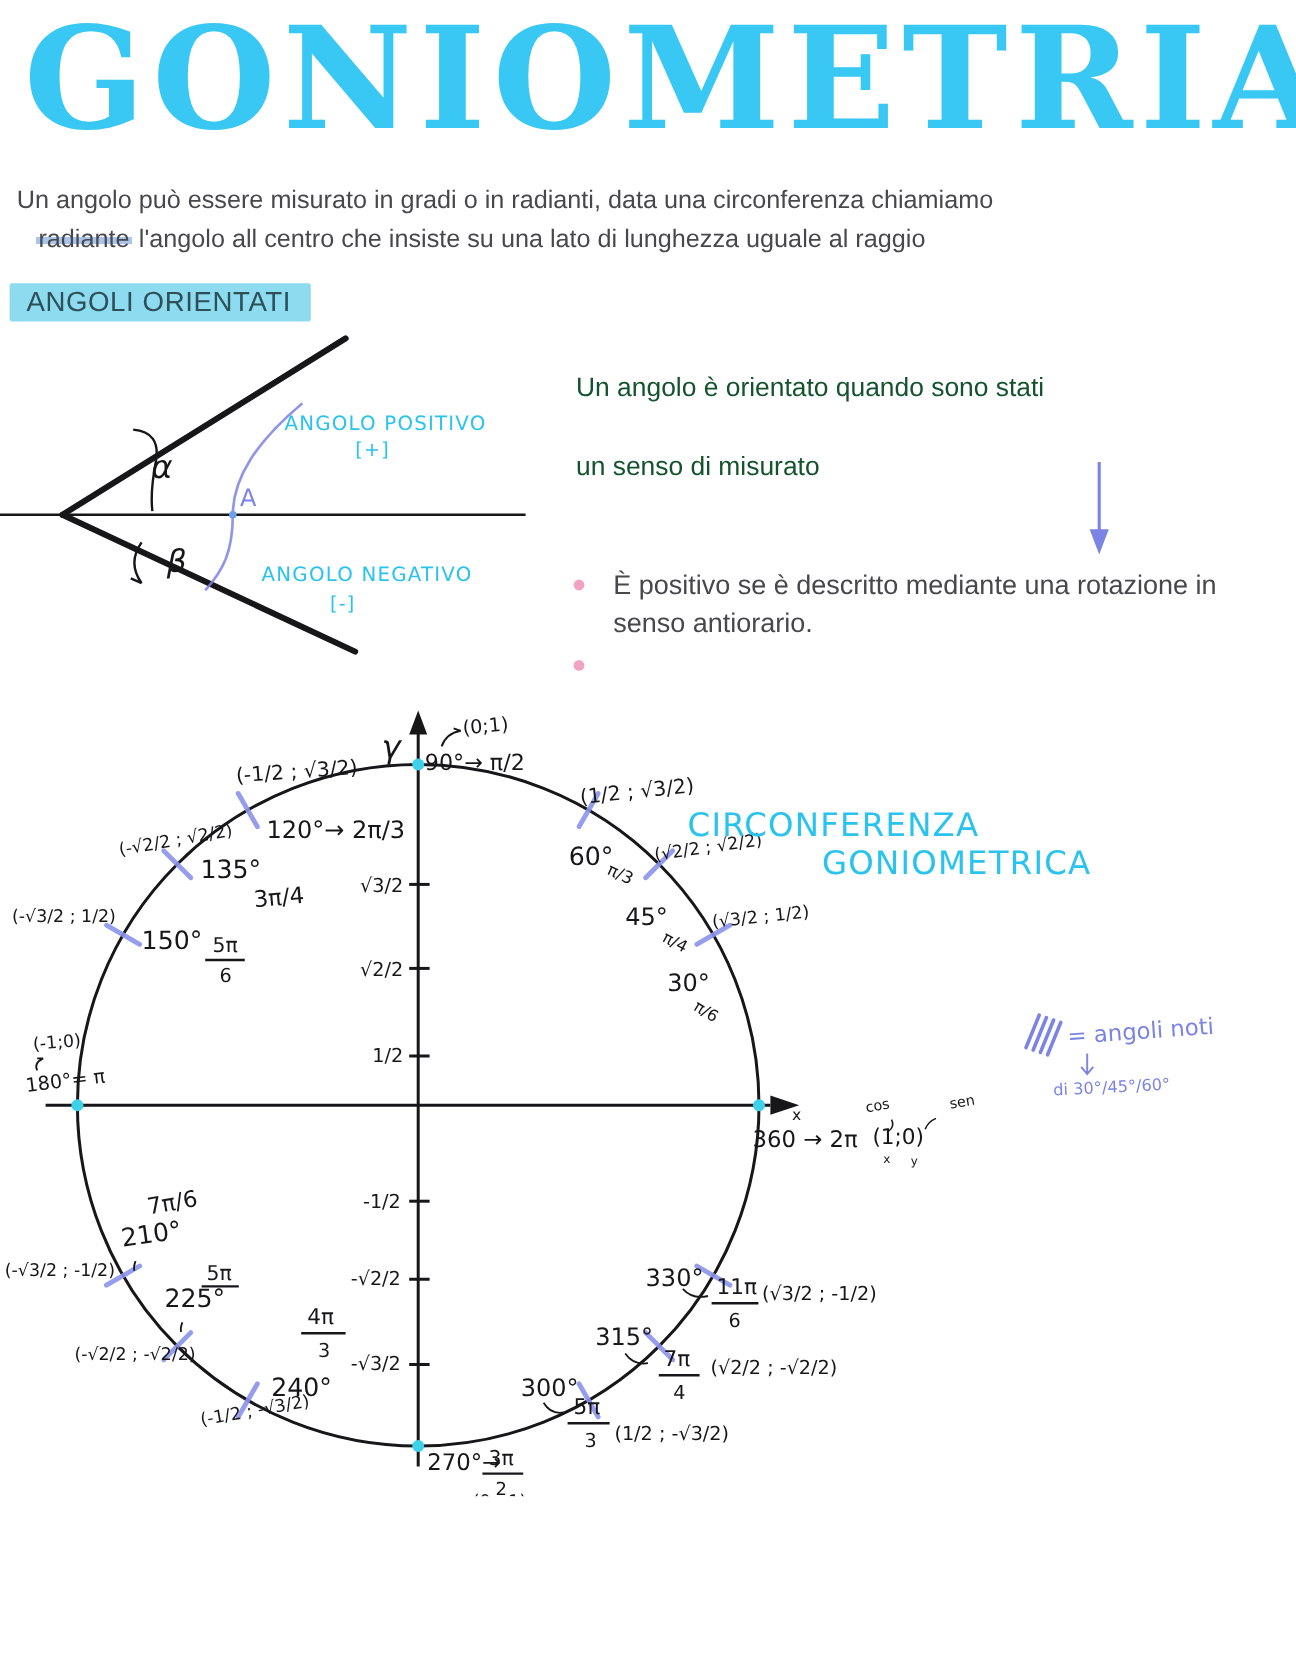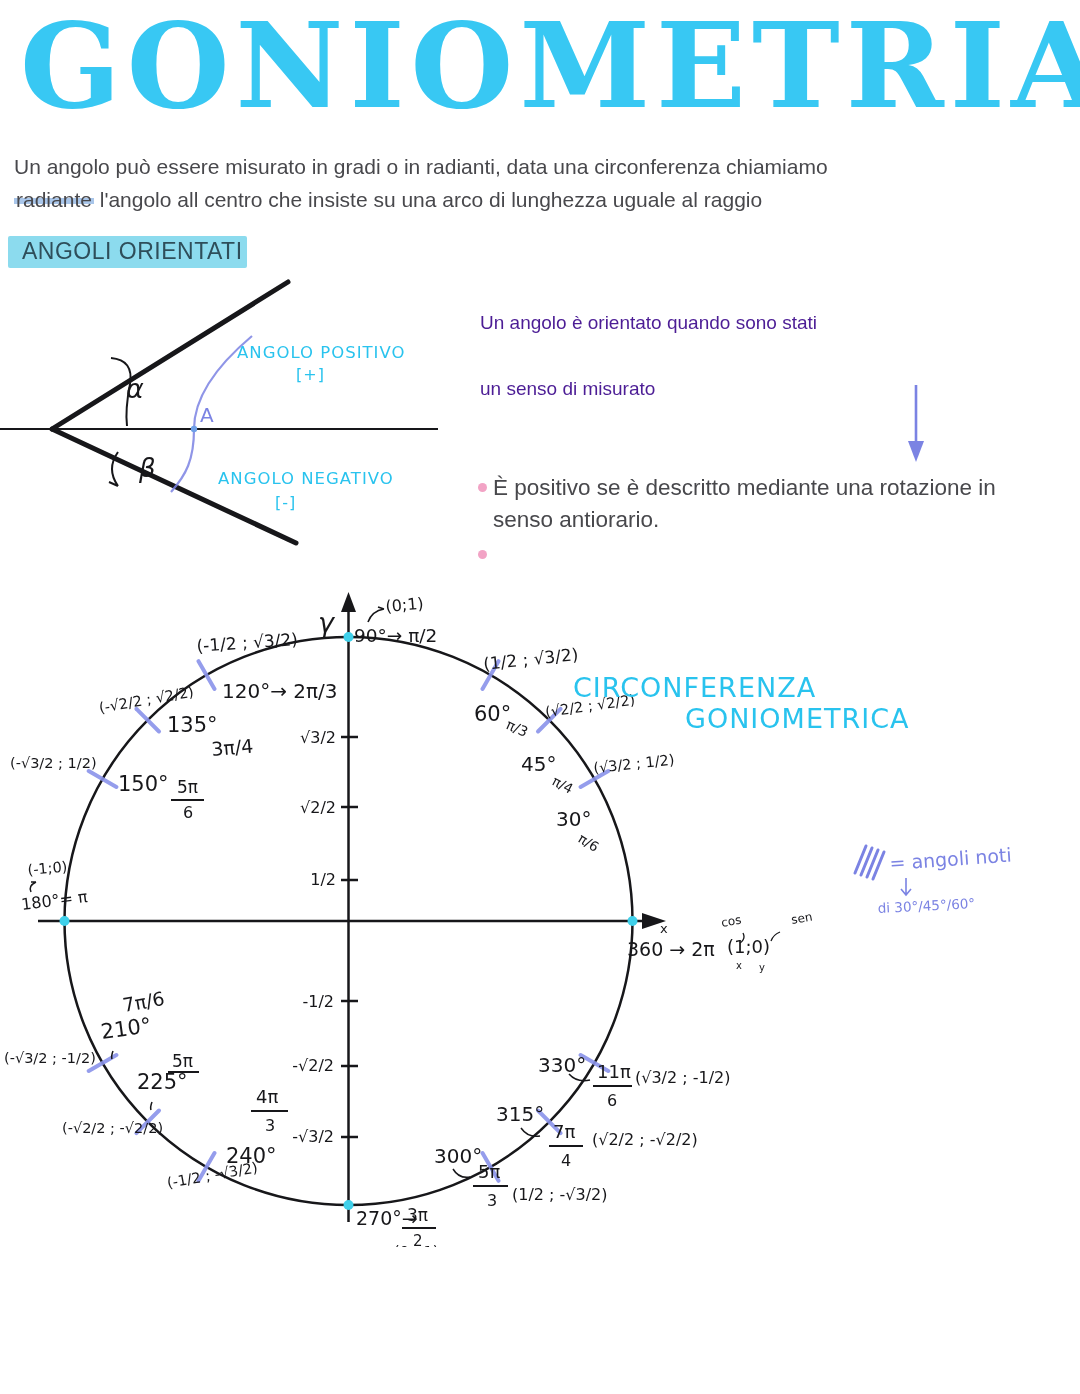--- a/index.html
+++ b/index.html
@@ -4,44 +4,44 @@
 <style>
   html,body{margin:0;padding:0;background:#ffffff;}
   .page{position:relative;width:1080px;height:1247px;background:#ffffff;overflow:hidden;
         font-family:"Liberation Sans",sans-serif;color:#48484c;}
   .title{position:absolute;left:20px;top:2px;margin:0;font-family:"DejaVu Serif",serif;
          font-weight:bold;font-size:118px;line-height:1.08;letter-spacing:6px;color:#38c8f3;
          white-space:nowrap;}
   .intro{position:absolute;left:14px;top:150px;width:1020px;margin:0;
          font-size:21px;line-height:33px;color:#48484c;}
   .strike{background:linear-gradient(to bottom,transparent 42%,#a9c6ea 42%,#a9c6ea 68%,transparent 68%);
-          border-radius:4px;padding:0 2px;}
+          border-radius:4px;padding:0 2px;margin-left:16px;}
   .pill{position:absolute;left:8px;top:236px;background:#8cdbee;color:#2e4e5a;
-        font-size:23px;font-weight:500;padding:2px 4px 3px 14px;border-radius:2px;letter-spacing:.5px;}
+        font-size:23px;font-weight:500;padding:2px 16px 3px 14px;border-radius:2px;letter-spacing:.5px;}
   .angle-svg{position:absolute;left:0;top:270px;}
-  .oriented{position:absolute;left:480px;top:306px;width:580px;font-size:19px;line-height:33px;color:#4c1d95;}
+  .oriented{position:absolute;left:480px;top:306px;width:580px;font-size:22px;line-height:33px;color:#14532d;}
   .arrow-svg{position:absolute;left:903px;top:383px;}
   .bullets{position:absolute;left:478px;top:472px;width:590px;font-size:22.5px;line-height:32px;color:#48484c;}
-  .bullet-row{display:flex;gap:6px;margin-bottom:3px;}
+  .bullet-row{display:flex;gap:24px;margin-bottom:3px;}
   .dot{flex:0 0 auto;width:9px;height:9px;border-radius:50%;background:#f2a3c5;margin-top:11px;}
   .circle-svg{position:absolute;left:0;top:580px;}
   svg text{font-family:"DejaVu Sans",sans-serif;fill:#17171a;}
   svg .hw-cyan{fill:#29c3ee;letter-spacing:1px;}
   svg .hw-purple{fill:#7b83e3;}
   svg .ink{stroke:#17171a;fill:none;}
   svg .purple-stroke{stroke:#7b83e3;fill:none;}
 </style>
 </head>
 <body>
 
 <div class="page">
 
   <h1 class="title">GONIOMETRIA</h1>
 
-  <p class="intro"><span>Un angolo può essere misurato in gradi o in radianti, data una circonferenza chiamiamo</span><br><span class="strike">radiante</span><span> l'angolo all centro che insiste su una arco di lunghezza uguale al raggio</span></p>
+  <p class="intro"><span>Un angolo può essere misurato in gradi o in radianti, data una circonferenza chiamiamo</span><br><span class="strike">radiante</span><span> l'angolo all centro che insiste su una lato di lunghezza uguale al raggio</span></p>
 
   <span class="pill">ANGOLI ORIENTATI</span>
 
   <svg class="angle-svg" width="470" height="300" viewBox="0 0 470 300">
     <line x1="0" y1="159" x2="438" y2="159" class="ink" stroke-width="2.2"></line>
     <line x1="52" y1="159" x2="288" y2="12" class="ink" stroke-width="5" stroke-linecap="round"></line>
     <line x1="52" y1="159" x2="296" y2="273" class="ink" stroke-width="5" stroke-linecap="round"></line>
     <path d="M 252,66 C 214,98 194,128 194,159 C 194,190 186,205 171,222" class="purple-stroke" stroke-width="2.2" opacity="0.85"></path>
     <circle cx="194" cy="159" r="3.2" fill="#6fa0e8"></circle>
     <path d="M 111,88 Q 134,90 130,114 M 130,114 Q 125,140 127,156" class="ink" stroke-width="2"></path>

